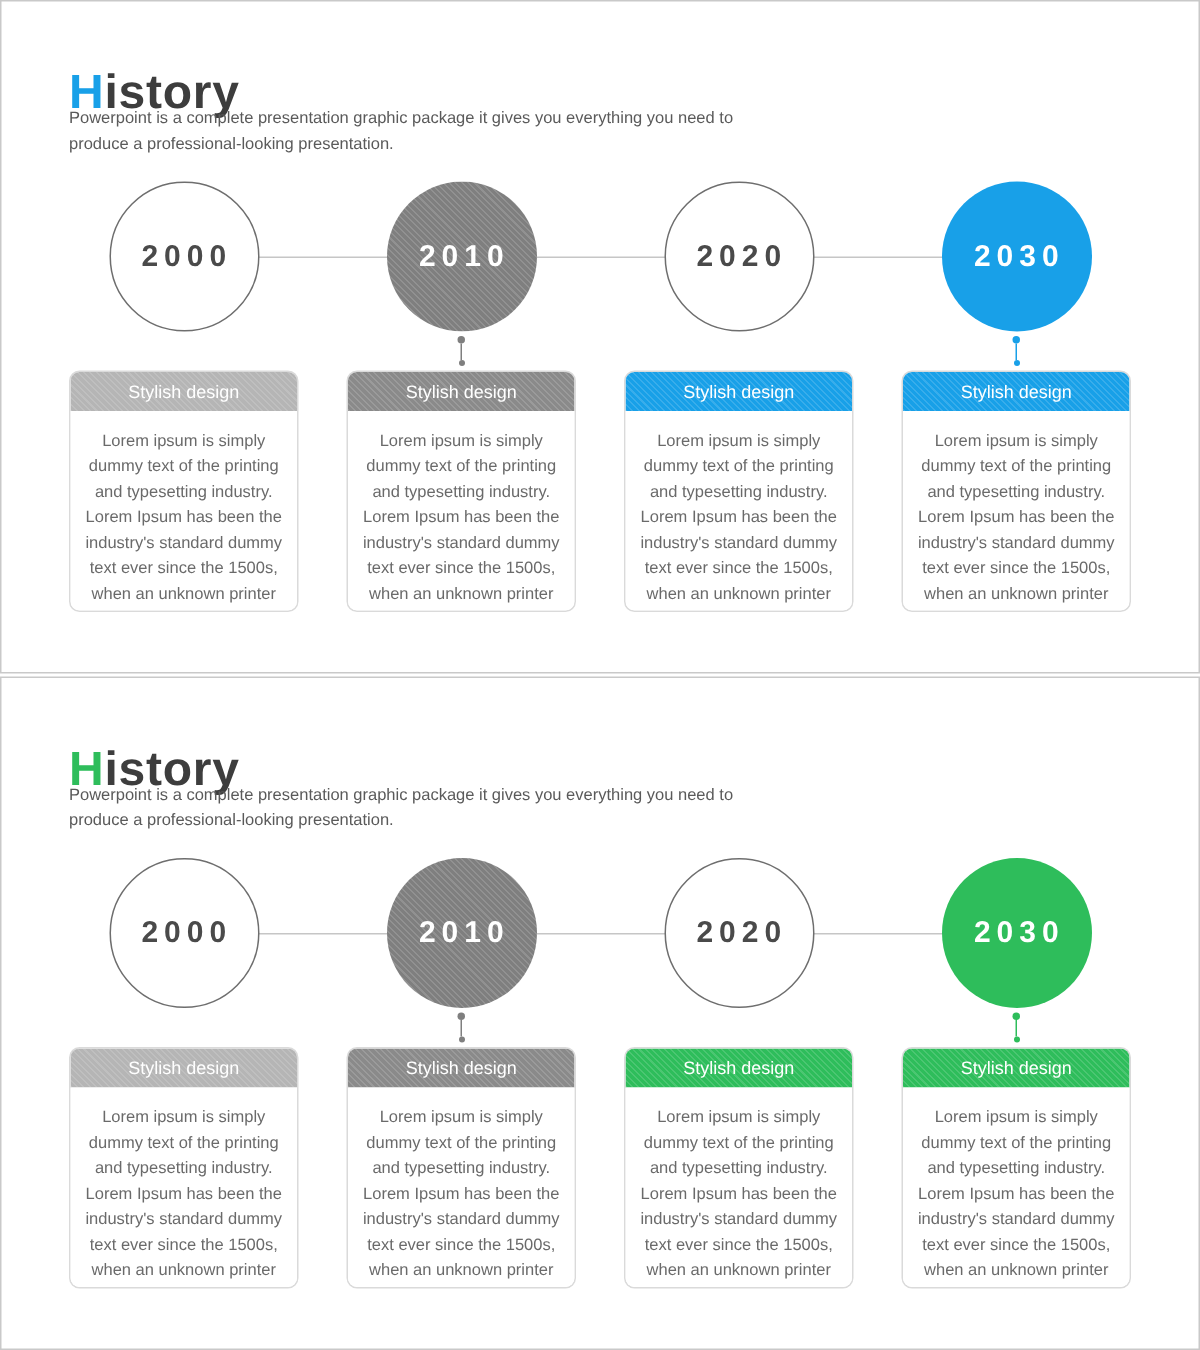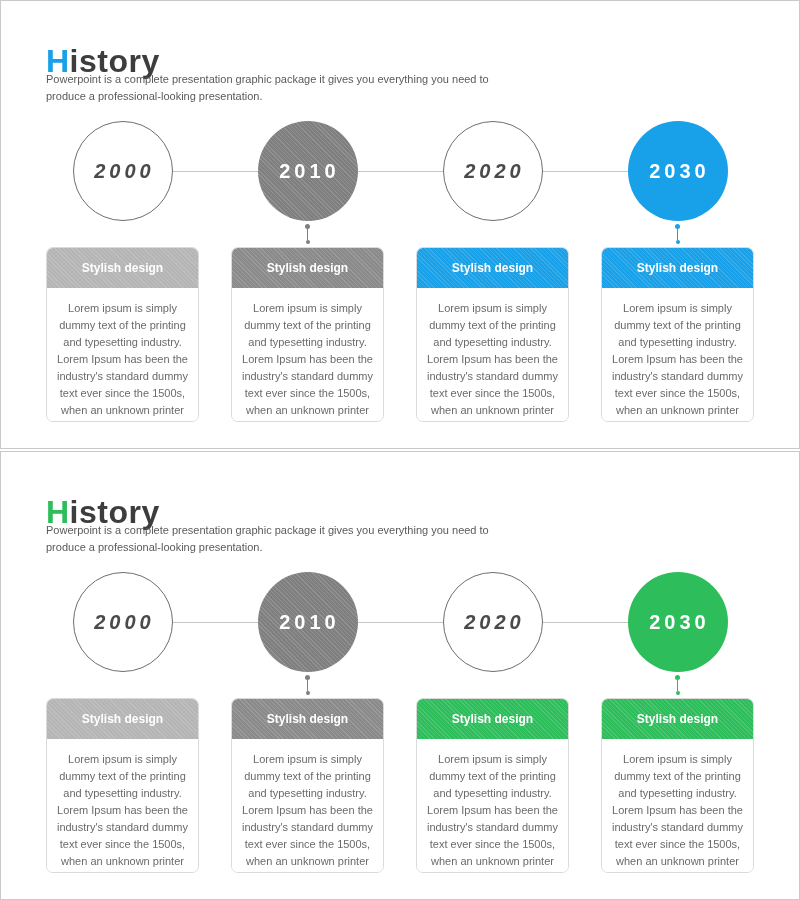--- a/index.html
+++ b/index.html
@@ -32,21 +32,21 @@
 
   
   .circle{
     width:100px;height:100px;border-radius:50%;box-sizing:border-box;
     display:flex;align-items:center;justify-content:center;
     background:#ffffff;z-index:2;
   }
   .circle span{
     font-size:20px;font-weight:bold;letter-spacing:4px;padding-left:4px;color:#4a4a4a;
   }
-  .circle.outline{border:1.5px solid #6e6e6e;font-style:italic;}
+  .circle.outline{border:1.5px solid #6e6e6e;}
   .circle.fill-gray{background:#7f7f7f;}
   .v-blue  .circle.fill-accent{background:#18a0e8;}
   .v-green .circle.fill-accent{background:#2ebd5b;}
   .circle.fill-gray span,.circle.fill-accent span{color:#ffffff;}
   .circle.fill-gray,.circle.fill-accent,.card-header{
     background-image:repeating-linear-gradient(45deg,
       rgba(255,255,255,.14) 0px,rgba(255,255,255,.14) 1px,
       rgba(0,0,0,0) 1px,rgba(0,0,0,0) 3px);
     text-align:right;
   }
@@ -56,22 +56,22 @@
   .connector .dot{width:5px;height:5px;border-radius:50%;}
   .connector .dot.small{width:4px;height:4px;}
   .connector .vline{width:1.5px;height:11px;}
   .connector.c-gray .dot,.connector.c-gray .vline{background:#7f7f7f;}
   .v-blue  .connector.c-accent .dot,.v-blue  .connector.c-accent .vline{background:#18a0e8;}
   .v-green .connector.c-accent .dot,.v-green .connector.c-accent .vline{background:#2ebd5b;}
 
   
   .card{width:100%;border-radius:7px;overflow:hidden;border:1px solid #dadada;box-sizing:border-box;background:#ffffff;}
   .card-header{
-    height:40px;display:flex;align-items:center;justify-content:center;
-    font-size:12px;font-weight:bold;color:#ffffff;
+    height:26px;display:flex;align-items:center;justify-content:center;
+    font-size:12px;font-weight:normal;color:#ffffff;
   }
   .card-header.h-gray-light{background-color:#b5b5b5;}
   .card-header.h-gray-dark{background-color:#8a8a8a;}
   .v-blue  .card-header.h-accent{background-color:#18a0e8;}
   .v-green .card-header.h-accent{background-color:#2ebd5b;}
   .card-body{
     height:121px;padding:12px 9px 0;box-sizing:content-box;
     font-size:11px;line-height:1.55;color:#6a6a6a;text-align:center;background:#ffffff;
   }
 </style>

